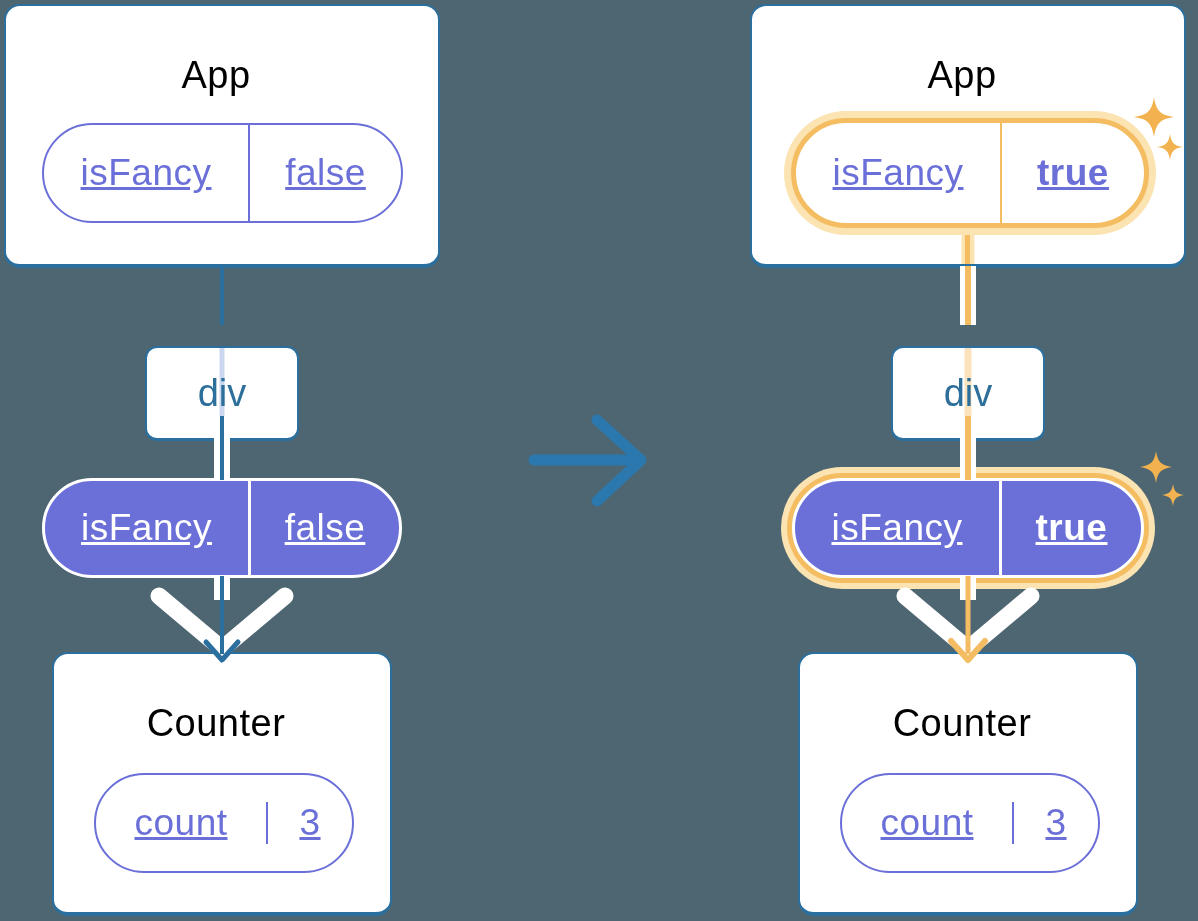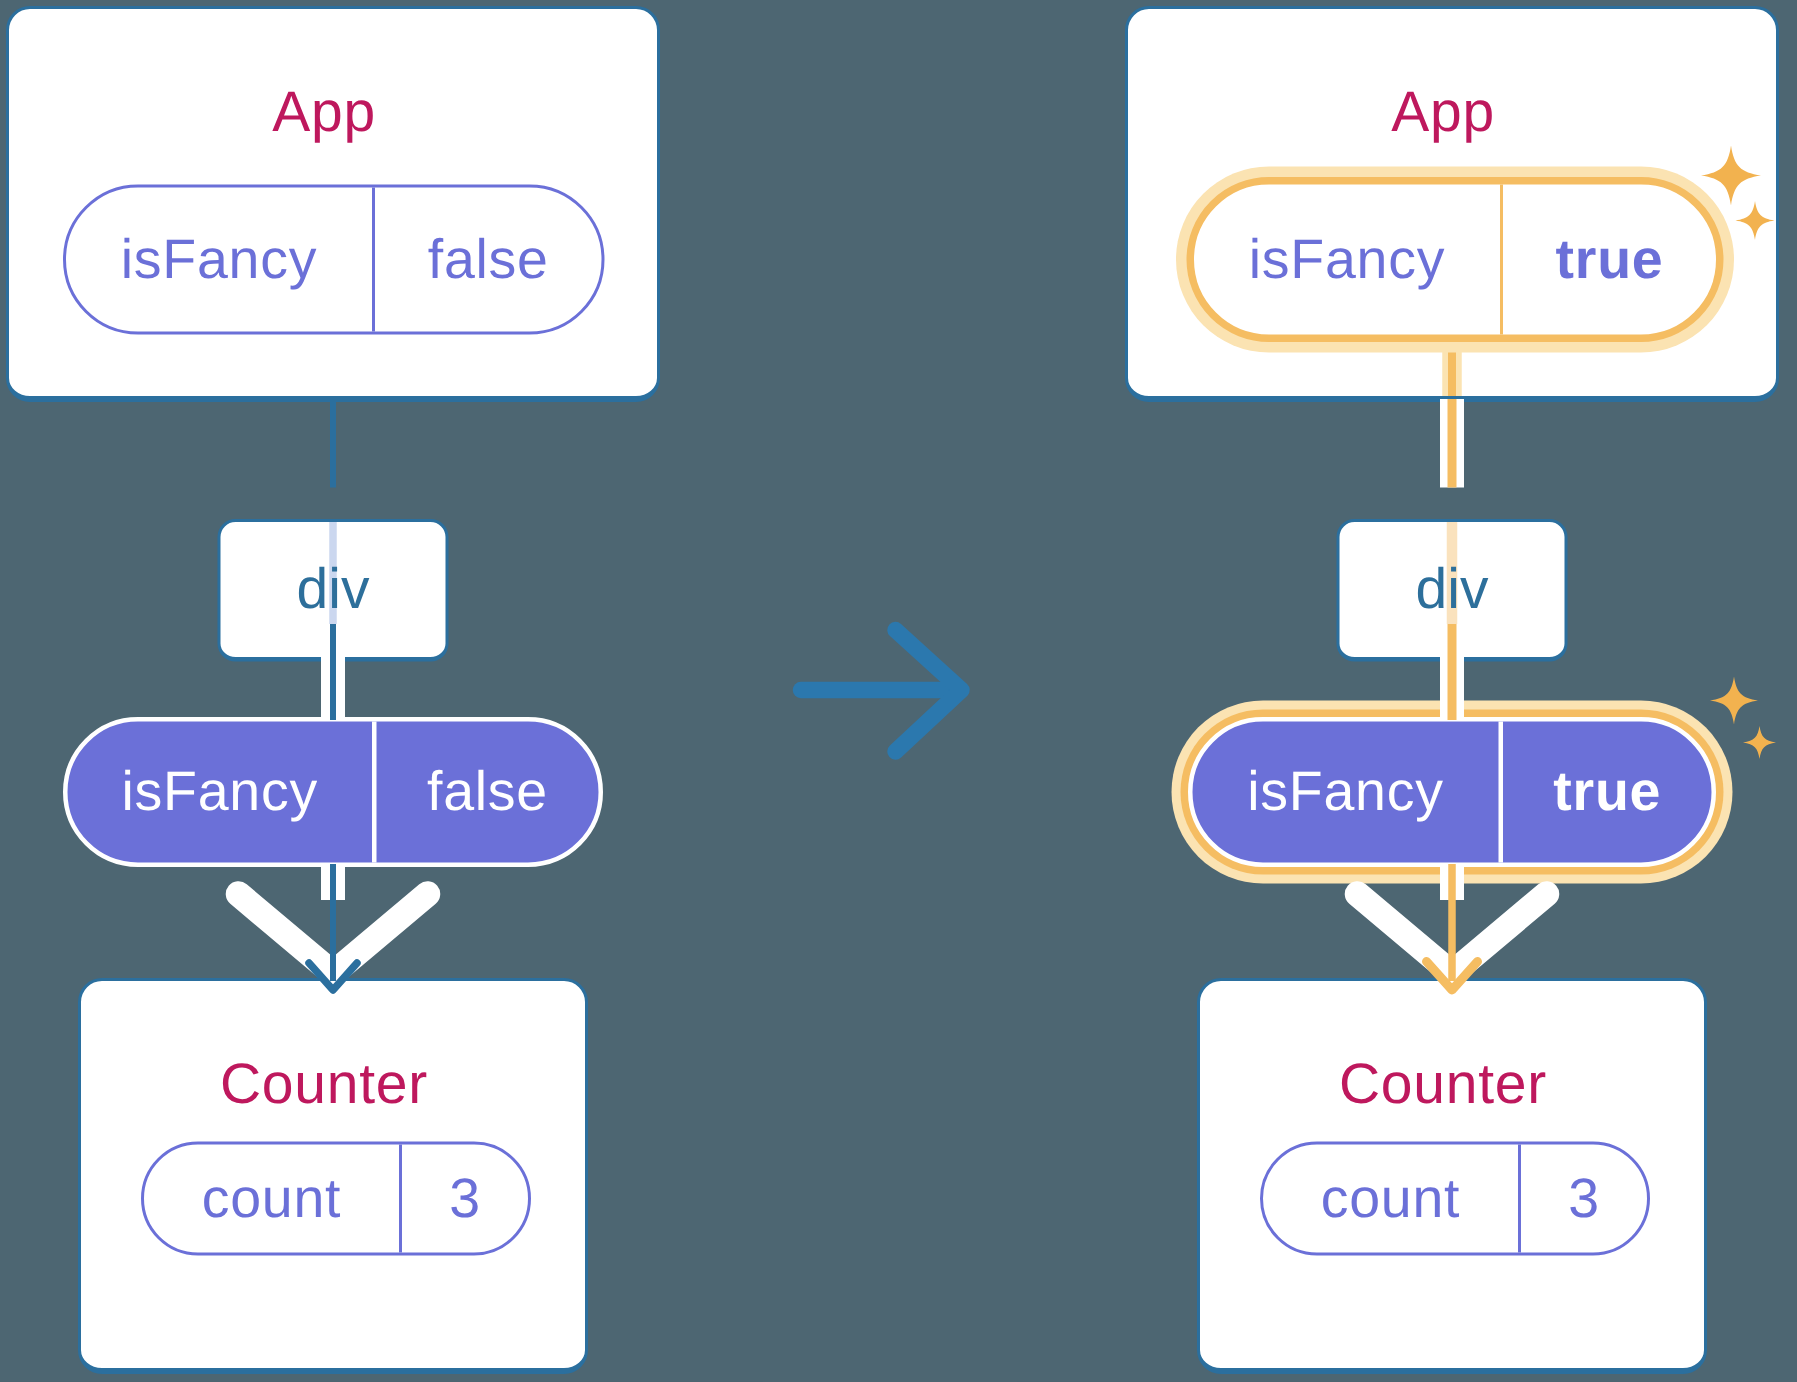--- a/index.html
+++ b/index.html
@@ -6,50 +6,50 @@
   .canvas{
     position:relative;width:1198px;height:921px;background:#4D6672;
     font-family:"Liberation Sans",sans-serif;overflow:hidden;
   }
   .card{
     position:absolute;background:#ffffff;box-sizing:border-box;
     border:2px solid #2B6F9E;border-bottom-width:4px;border-radius:16px;
   }
   .title{
     position:absolute;top:48px;left:0;right:12px;margin:0;text-align:center;
-    font-size:38px;font-weight:500;color:#be185d;letter-spacing:.5px;
+    font-size:38px;font-weight:500;color:#000000;letter-spacing:.5px;
   }
   .pill{
     position:absolute;display:flex;align-items:stretch;box-sizing:border-box;
     border-radius:60px;
   }
   .cell{
     display:flex;align-items:center;justify-content:center;
-    font-size:37px;letter-spacing:.5px;min-width:0;
+    font-size:37px;letter-spacing:.5px;min-width:0;text-decoration:underline;
   }
   .cell.val{flex:1;}
 
   
   .b-app{left:4px;top:4px;width:436px;height:264px;}
   .b-app .pill{left:36px;top:117px;width:361px;height:100px;border:2px solid #6B70D8;color:#6B70D8;}
   .b-app .cell.key{width:204px;border-right:2px solid #6B70D8;}
 
   .divcard{width:154px;height:95px;border-radius:12px;border-bottom-width:3px;
     display:flex;align-items:center;justify-content:center;margin-top:23px;}
   .b-div{left:145px;top:323px;}
   .divlabel{position:relative;font-size:38px;font-weight:500;color:#2D6F9B;}
   .fade-stripe{position:absolute;top:0;bottom:0;left:50%;transform:translateX(-50%);width:5px;}
   .b-div .fade-stripe{background:#CBD7EF;}
 
   .b-prop{left:42px;top:478px;width:360px;height:100px;background:#6B70D8;
     border:3px solid #ffffff;color:#ffffff;}
   .b-prop .cell.key{width:203px;border-right:3px solid #ffffff;}
 
   .b-counter{left:52px;top:652px;width:340px;height:264px;}
-  .counter-pill{left:40px;top:107px;width:260px;height:76px;border:2px solid #6B70D8;color:#6B70D8;}
+  .counter-pill{left:40px;top:119px;width:260px;height:100px;border:2px solid #6B70D8;color:#6B70D8;align-items:center;}
   .counter-pill .cell.key{width:170px;border-right:2px solid #6B70D8;}
 
   
   .a-app{left:750px;top:4px;width:436px;height:264px;}
   .a-app .pill{left:39px;top:112px;width:358px;height:110px;background:#fff;
     border:5px solid #F5BD62;box-shadow:0 0 0 7px #FBE3B2;color:#6B70D8;}
   .a-app .cell.key{width:204px;border-right:2px solid #F5BD62;}
   .a-app .cell.val{font-weight:700;}
   .stem{position:absolute;left:50%;transform:translateX(-50%);top:222px;height:36px;width:13px;
     background:linear-gradient(90deg,#FBE3B2 0 4px,#F5BD62 4px 9px,#FBE3B2 9px 13px);}

